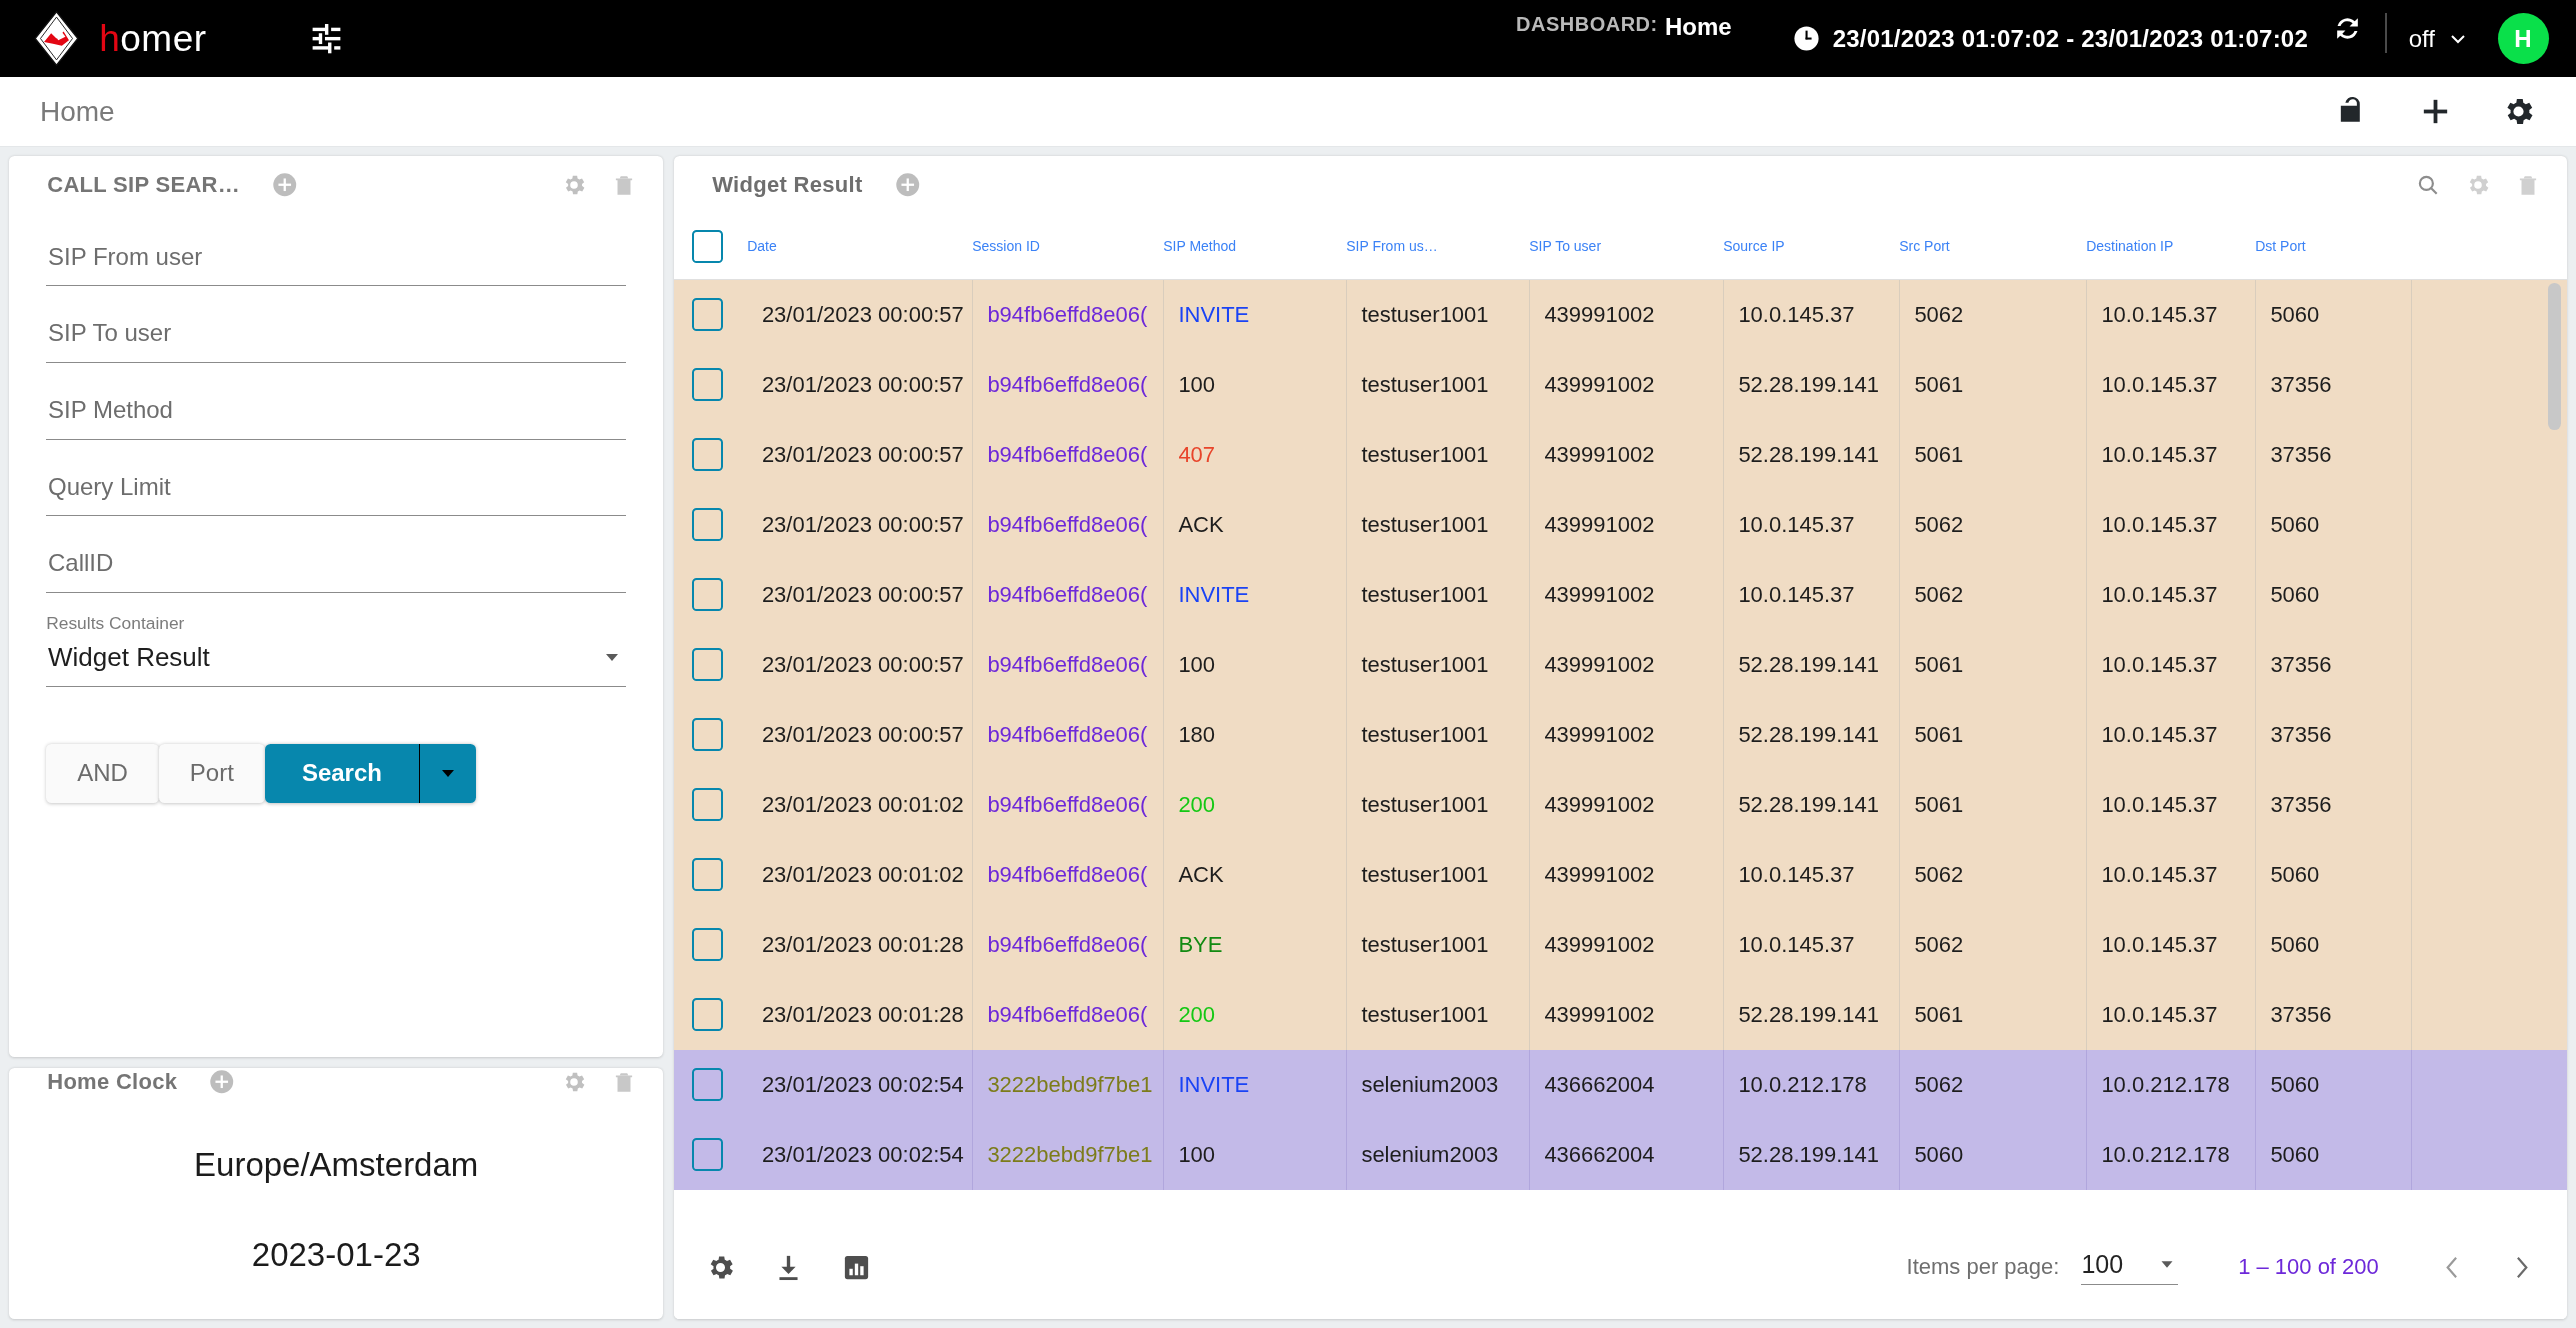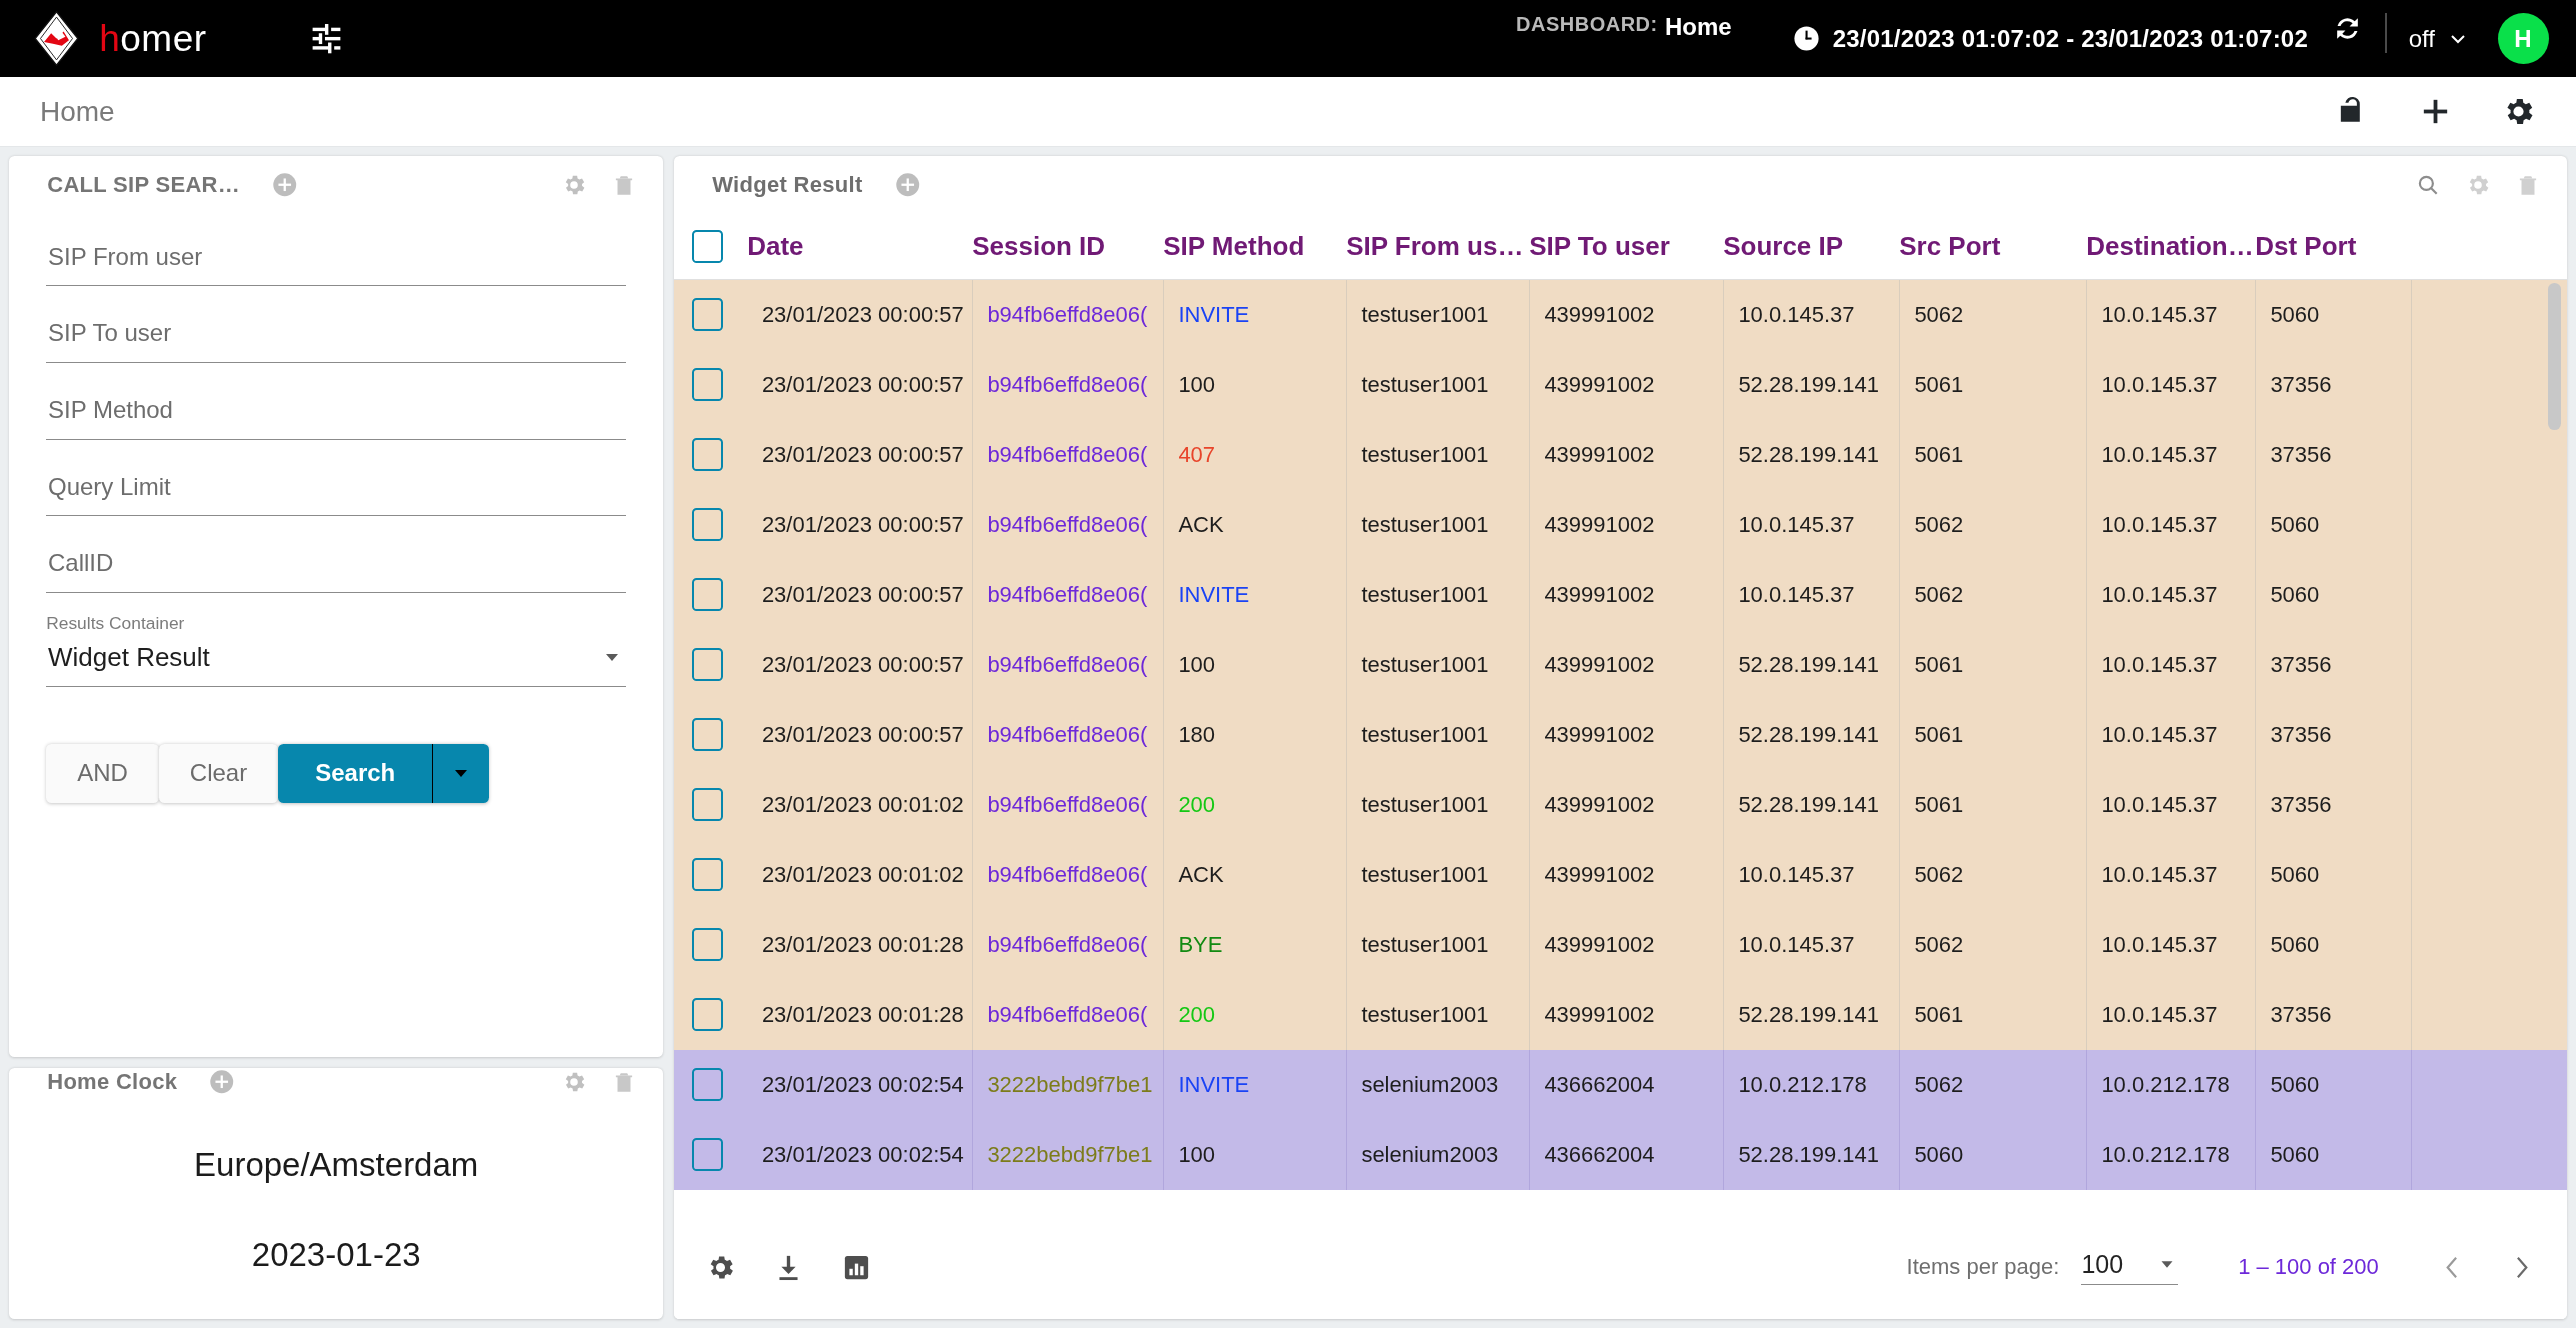--- a/index.html
+++ b/index.html
@@ -114,21 +114,21 @@
     flex: 1; display: flex; flex-direction: column; align-items: center;
     padding-top: 11px; gap: 13px;
   }
   .clock-line { font-size: 33px; color: #1b1b1b; font-weight: 400; margin-top: 39px; }
 
   
   .result-card { height: 100%; }
   .table-wrap { flex: 1; position: relative; overflow: hidden; }
   .tbl { width: 100%; border-collapse: collapse; table-layout: fixed; }
   .tbl th {
-    text-align: left; font-size: 26px; color: #701a75; font-weight: 700;
+    text-align: left; font-size: 14px; color: #3b82f6; font-weight: 400;
     padding: 16.5px 0 16.5px 0; border-bottom: 0.9px solid #e0e0e0;
     white-space: nowrap; overflow: hidden; text-overflow: ellipsis;
   }
   .tbl td {
     font-size: 22px; color: #1d1d1d; padding: 0; height: 70px;
     border-right: 0.9px solid #d9cdbd;
     white-space: nowrap; overflow: hidden;
   }
   .tbl tr.row-a td { background: #f0dcc4; }
   .tbl tr.row-b td { background: #c3bae8; border-right-color: #b0a6dd; }
@@ -288,21 +288,21 @@
             <span class="select-value">Widget Result</span>
             <svg class="select-arrow" width="24" height="24" viewBox="0 0 24 24" fill="#5a5a5a">
                 <path d="M6 9l6 7 6-7z"></path>
               </svg>
           </div>
         </div>
       </div>
 
       <div class="btn-row">
         <button class="btn">AND</button>
-        <button class="btn">Clear</button>
+        <button class="btn">Port</button>
         <div class="btn-search-wrap">
           <button class="btn-search">Search</button>
           <div class="btn-search-split">
             <svg width="24" height="24" viewBox="0 0 24 24" fill="#000">
                 <path d="M6 9l6 7 6-7z"></path>
               </svg>
           </div>
         </div>
       </div>
     </div>

